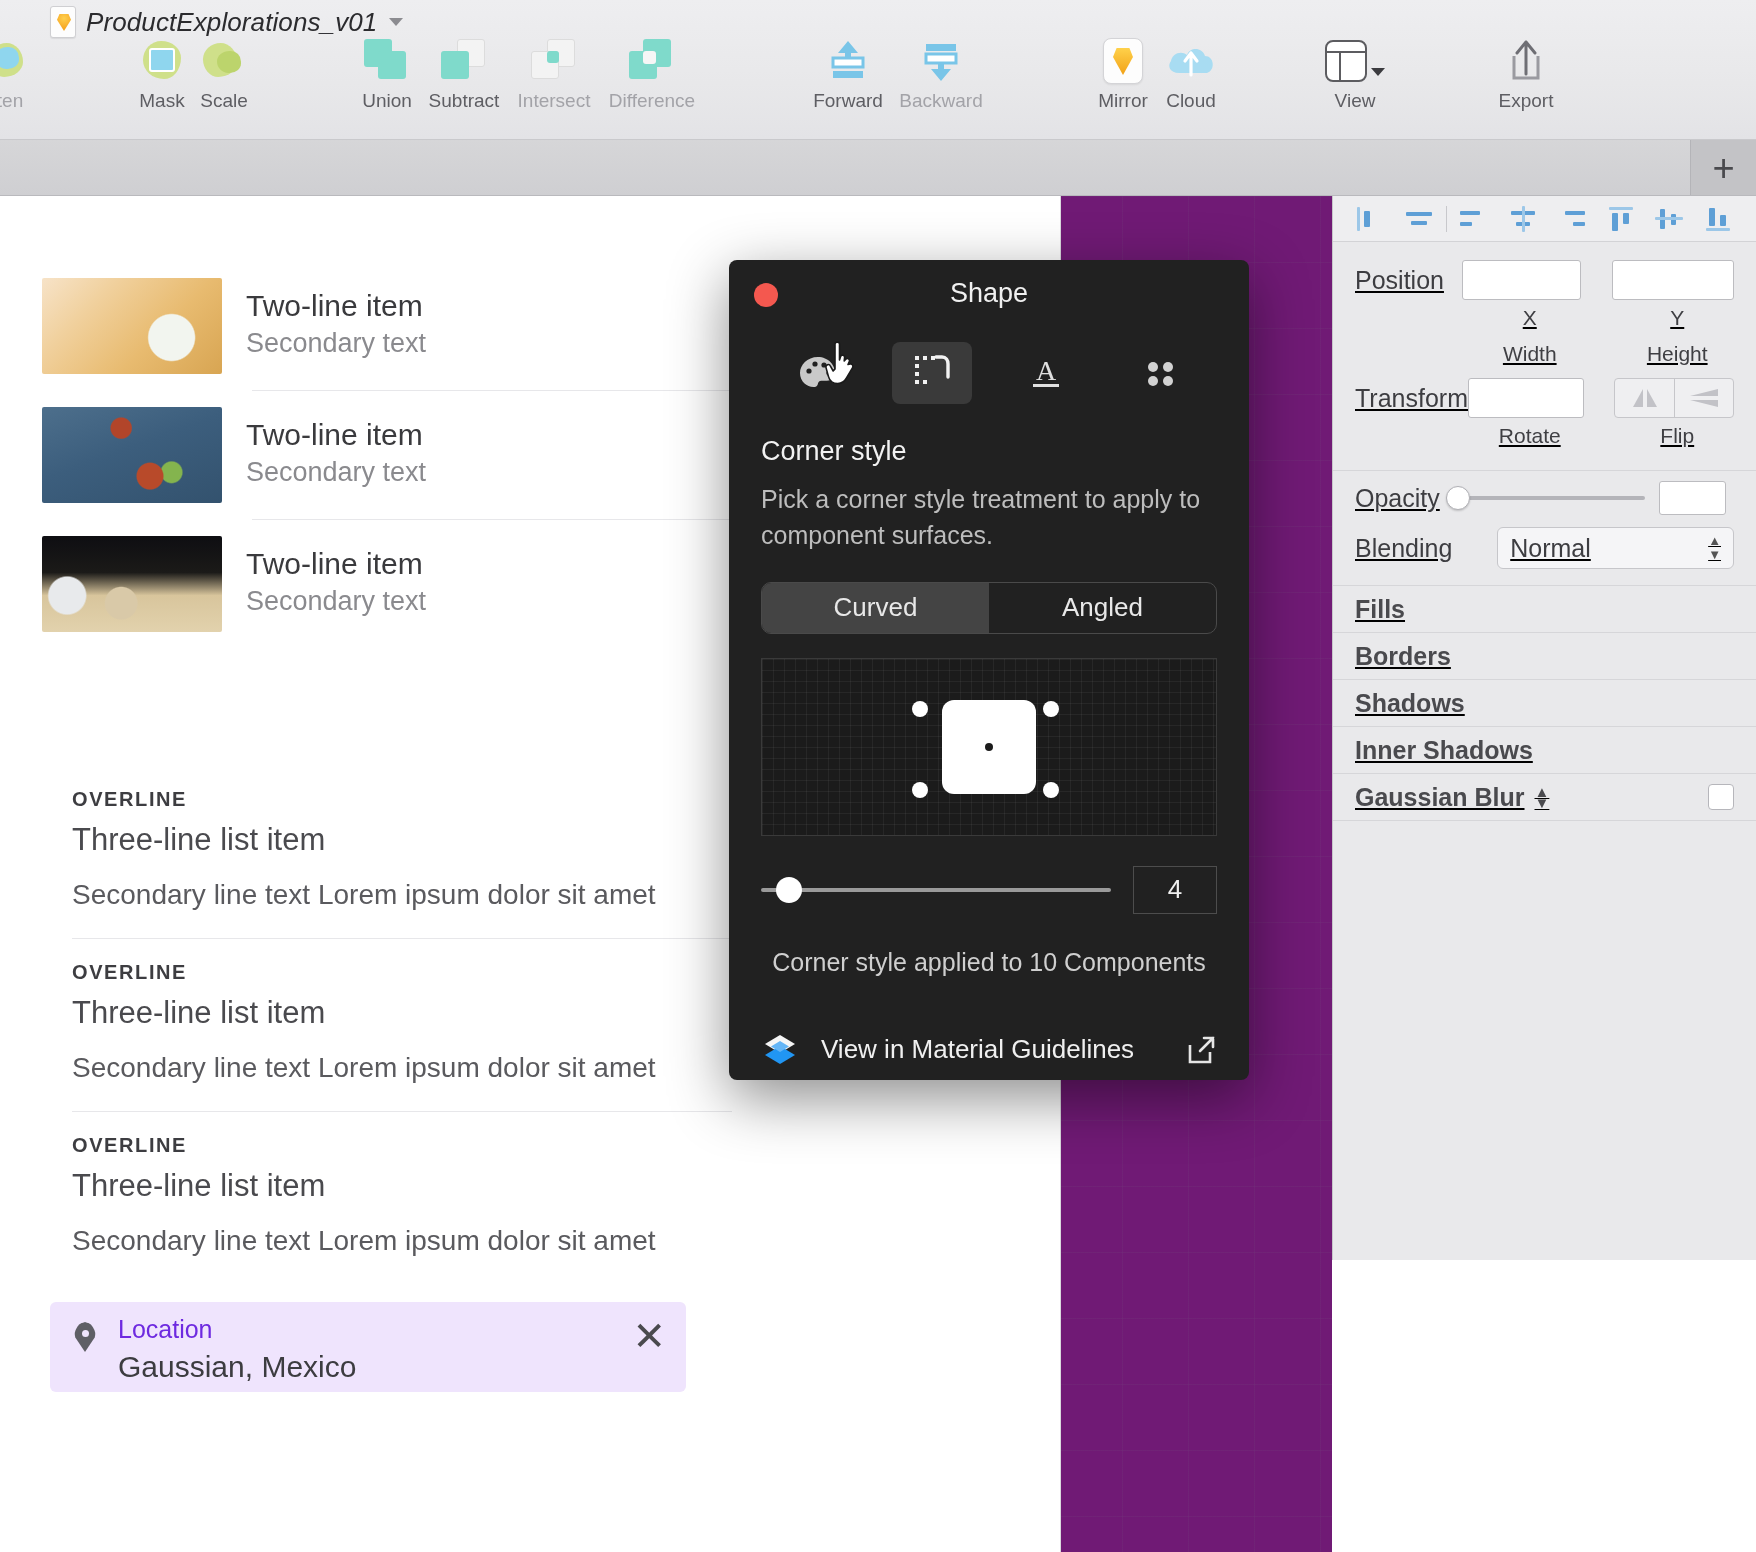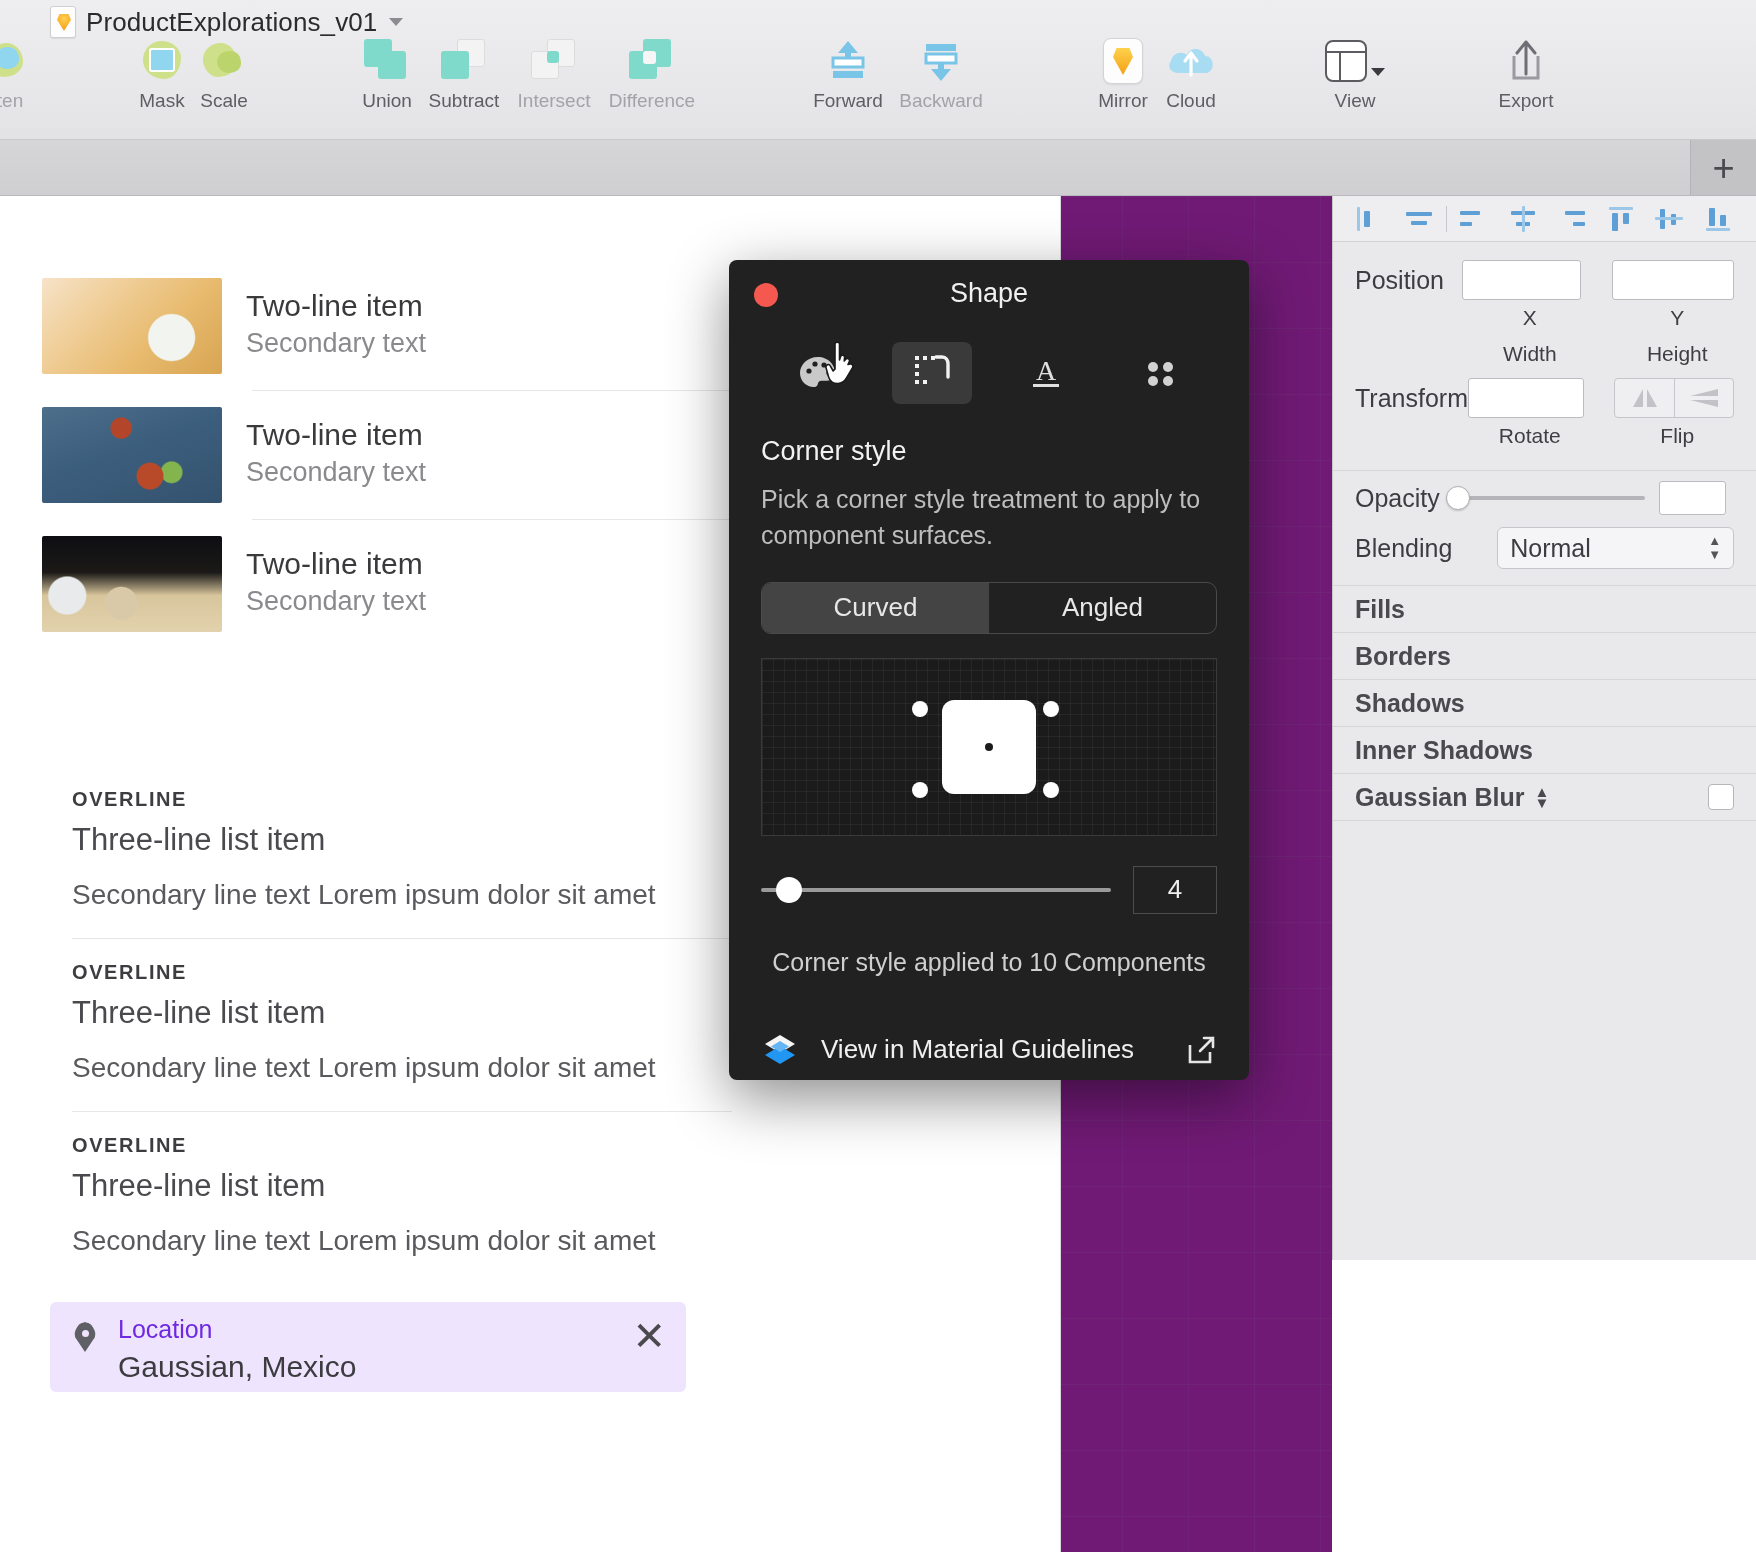--- a/index.html
+++ b/index.html
@@ -25,21 +25,21 @@
     width: 26px; height: 32px; background: #fdfdfd;
     border: 1px solid #cfcfd2; border-radius: 3px;
     position: relative; box-shadow: 0 1px 1px rgba(0,0,0,.08);
   }
   .sketch-doc-icon:after {
     content:""; position:absolute; left:6px; top:6px; width:14px; height:18px;
     background: radial-gradient(circle at 50% 30%, #ffcf4d 0%, #f6a623 70%);
     clip-path: polygon(50% 100%, 0% 38%, 18% 6%, 82% 6%, 100% 38%);
   }
   .doc-title {
-    font-size: 26px; color: #2b2b2e; letter-spacing: .1px;
+    font-size: 26px; color: #2b2b2e; letter-spacing: .1px; font-style: italic;
   }
   .chev-down {
     width: 0; height: 0; border-left: 7px solid transparent;
     border-right: 7px solid transparent; border-top: 8px solid #6b6b70;
     margin-left: 2px; opacity:.75;
   }
   .tool-items { position: absolute; left: 0; top: 36px; width: 1756px; height: 100px; }
   .tool {
     position: absolute; width: 96px; text-align: center;
     display: flex; flex-direction: column; align-items: center; gap: 4px;
@@ -159,21 +159,21 @@
   }
   .pin:after{ content:""; position:absolute; left:14px; top:8px; width:7px;height:7px;
     background:#efe4fd; border-radius:50%; }
   .loc-label { font-size:25px; color:#6e2ae0; line-height:1.1; }
   .loc-value { font-size:30px; color:#3c3c40; margin-top:6px; }
   .loc-x { margin-left:auto; font-size:40px; color:#4a4a4e; font-weight:300; line-height:1;}
 
   
   .inspector {
     position:absolute; right:0; top:196px; width:424px; height:1064px;
-    background:#e9e9eb; border-left:1px solid #c7c7ca;
+    background:#e9e9eb; border-left:1px solid #c7c7ca;text-decoration:underline;
   }
   .align-bar {
     height:46px; display:flex; align-items:center; gap:0;
     border-bottom:1px solid #d3d3d6; background:#eeeef0; padding: 0 12px;
   }
   .align-btn { width:52px; height:40px; display:flex; align-items:center; justify-content:center; }
   .align-sep { width:1px; height:26px; background:#c8c8cc; margin:0 3px; }
   .ai { position:relative; width:30px; height:26px; }
   .ai i { position:absolute; background:#7fb6e3; border-radius:1px; }
   .ai i.dark { background:#5e9fd6; }

